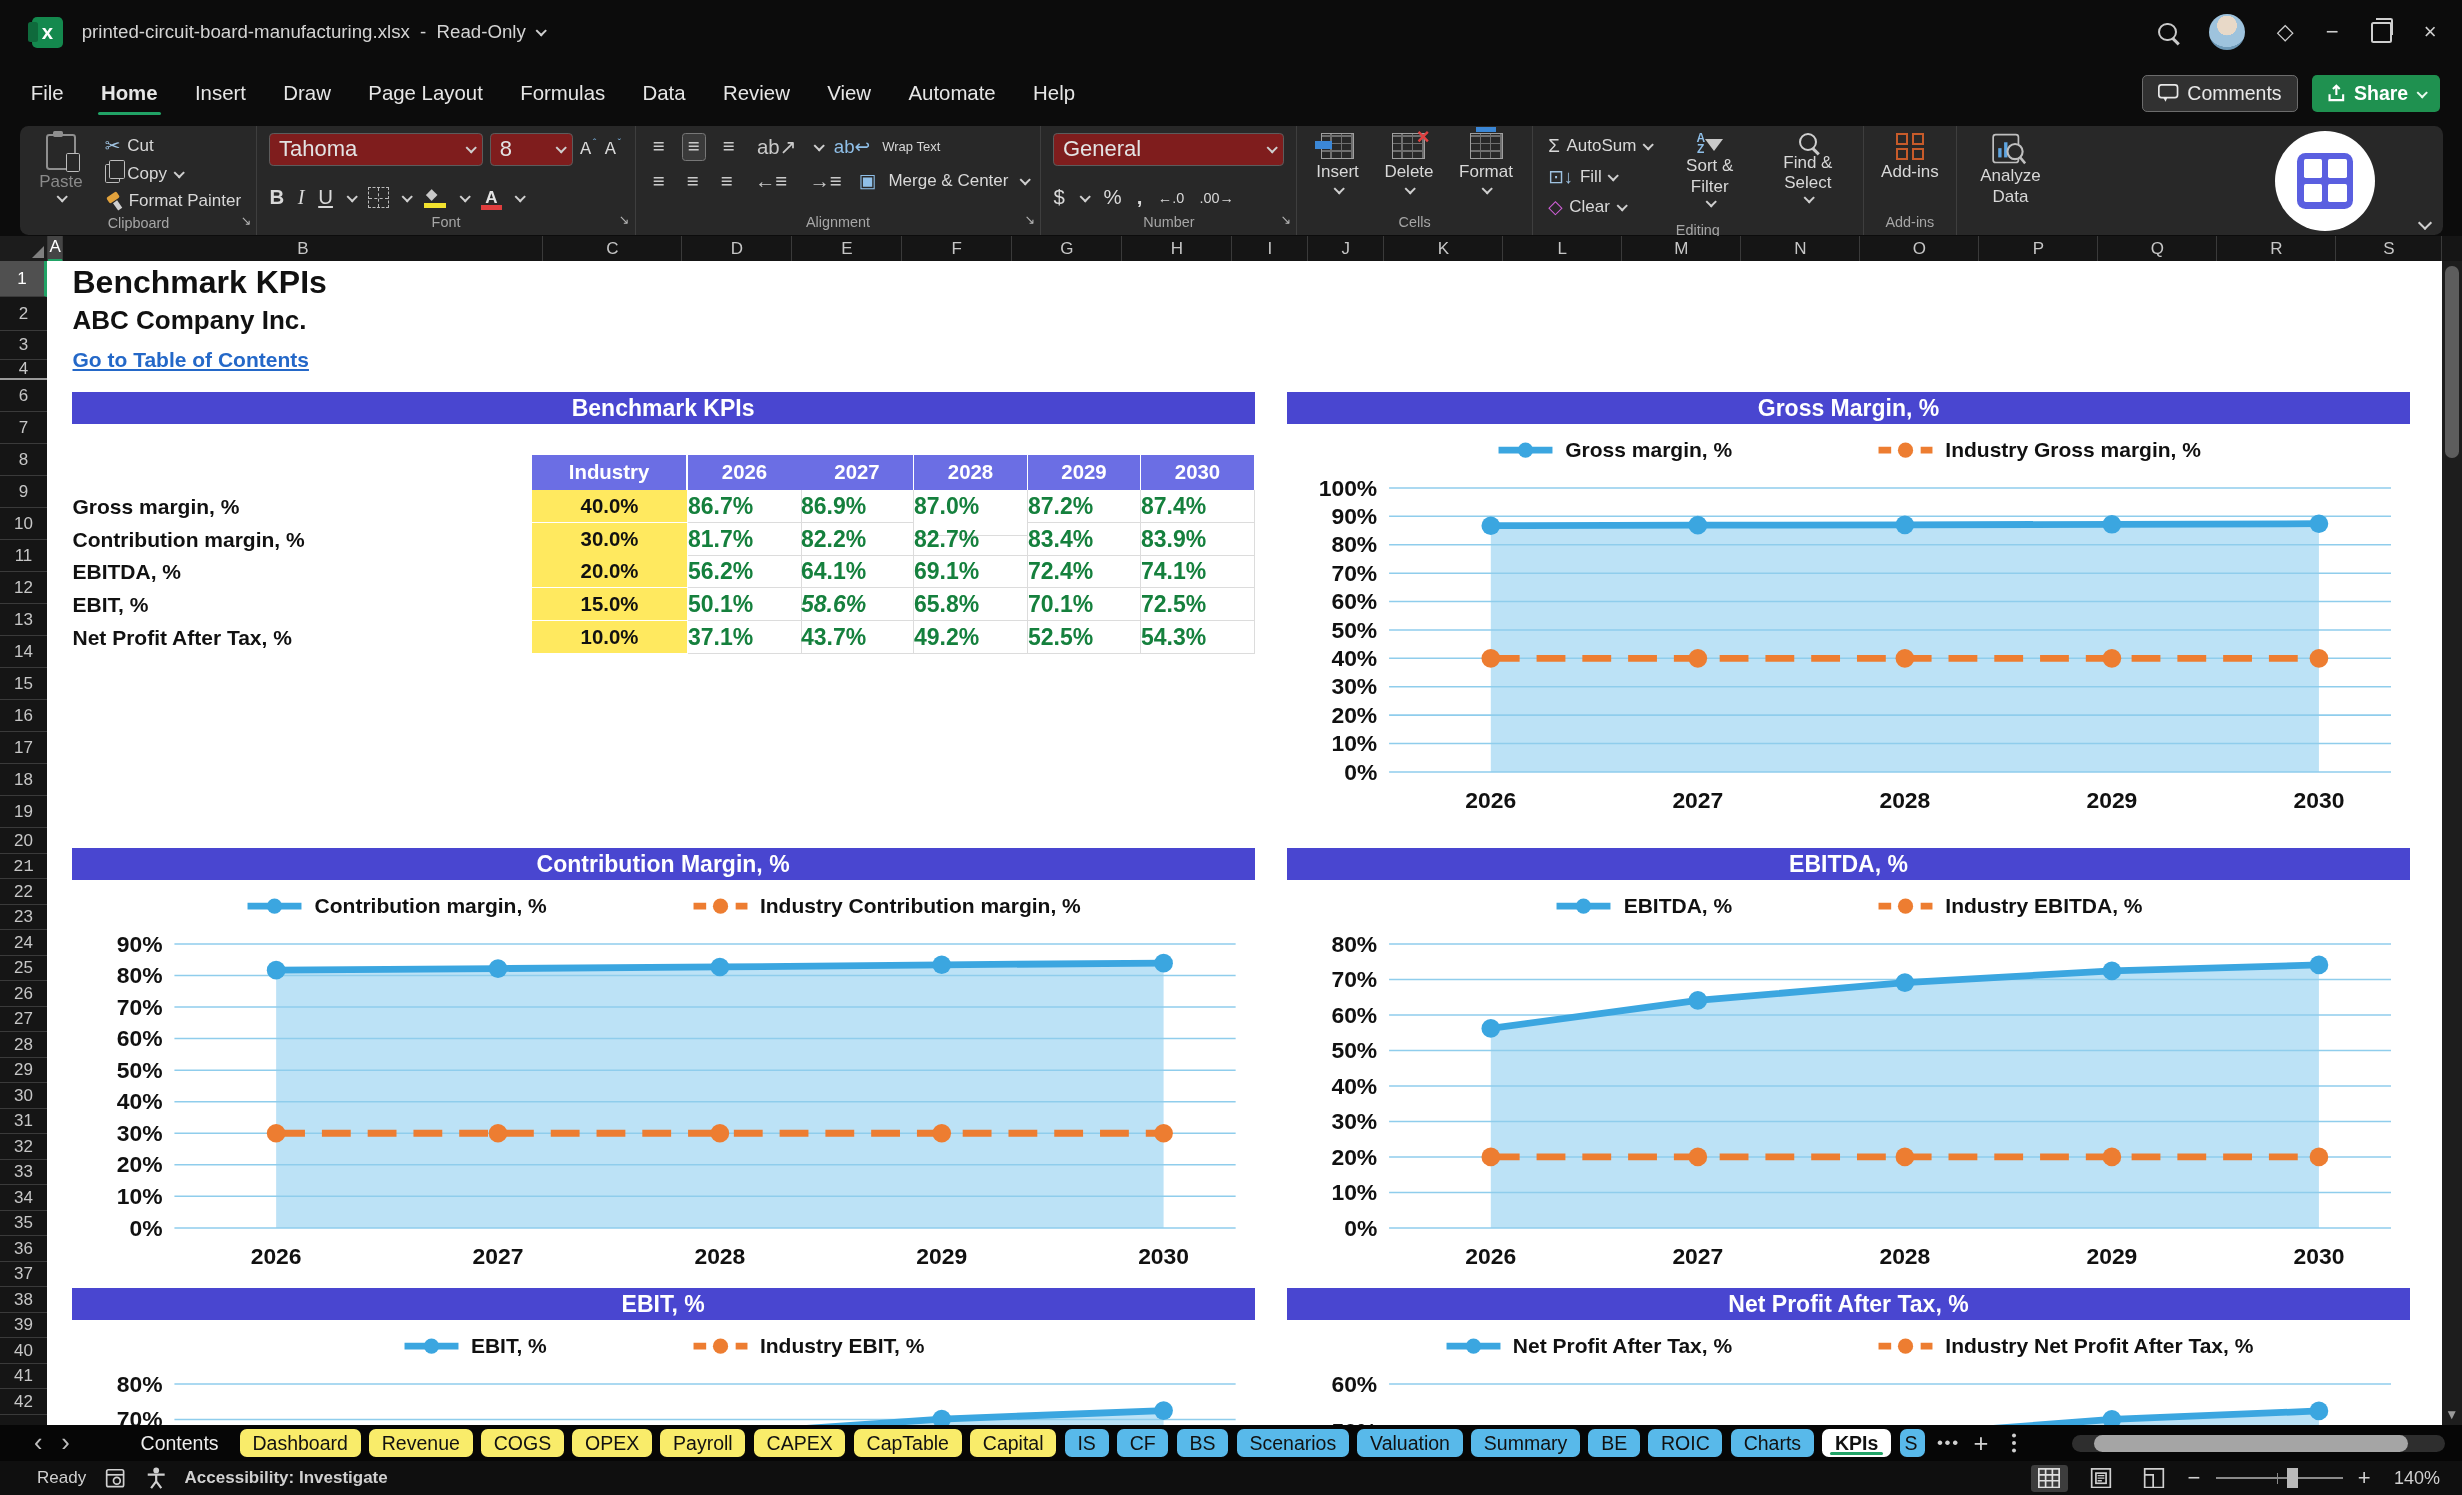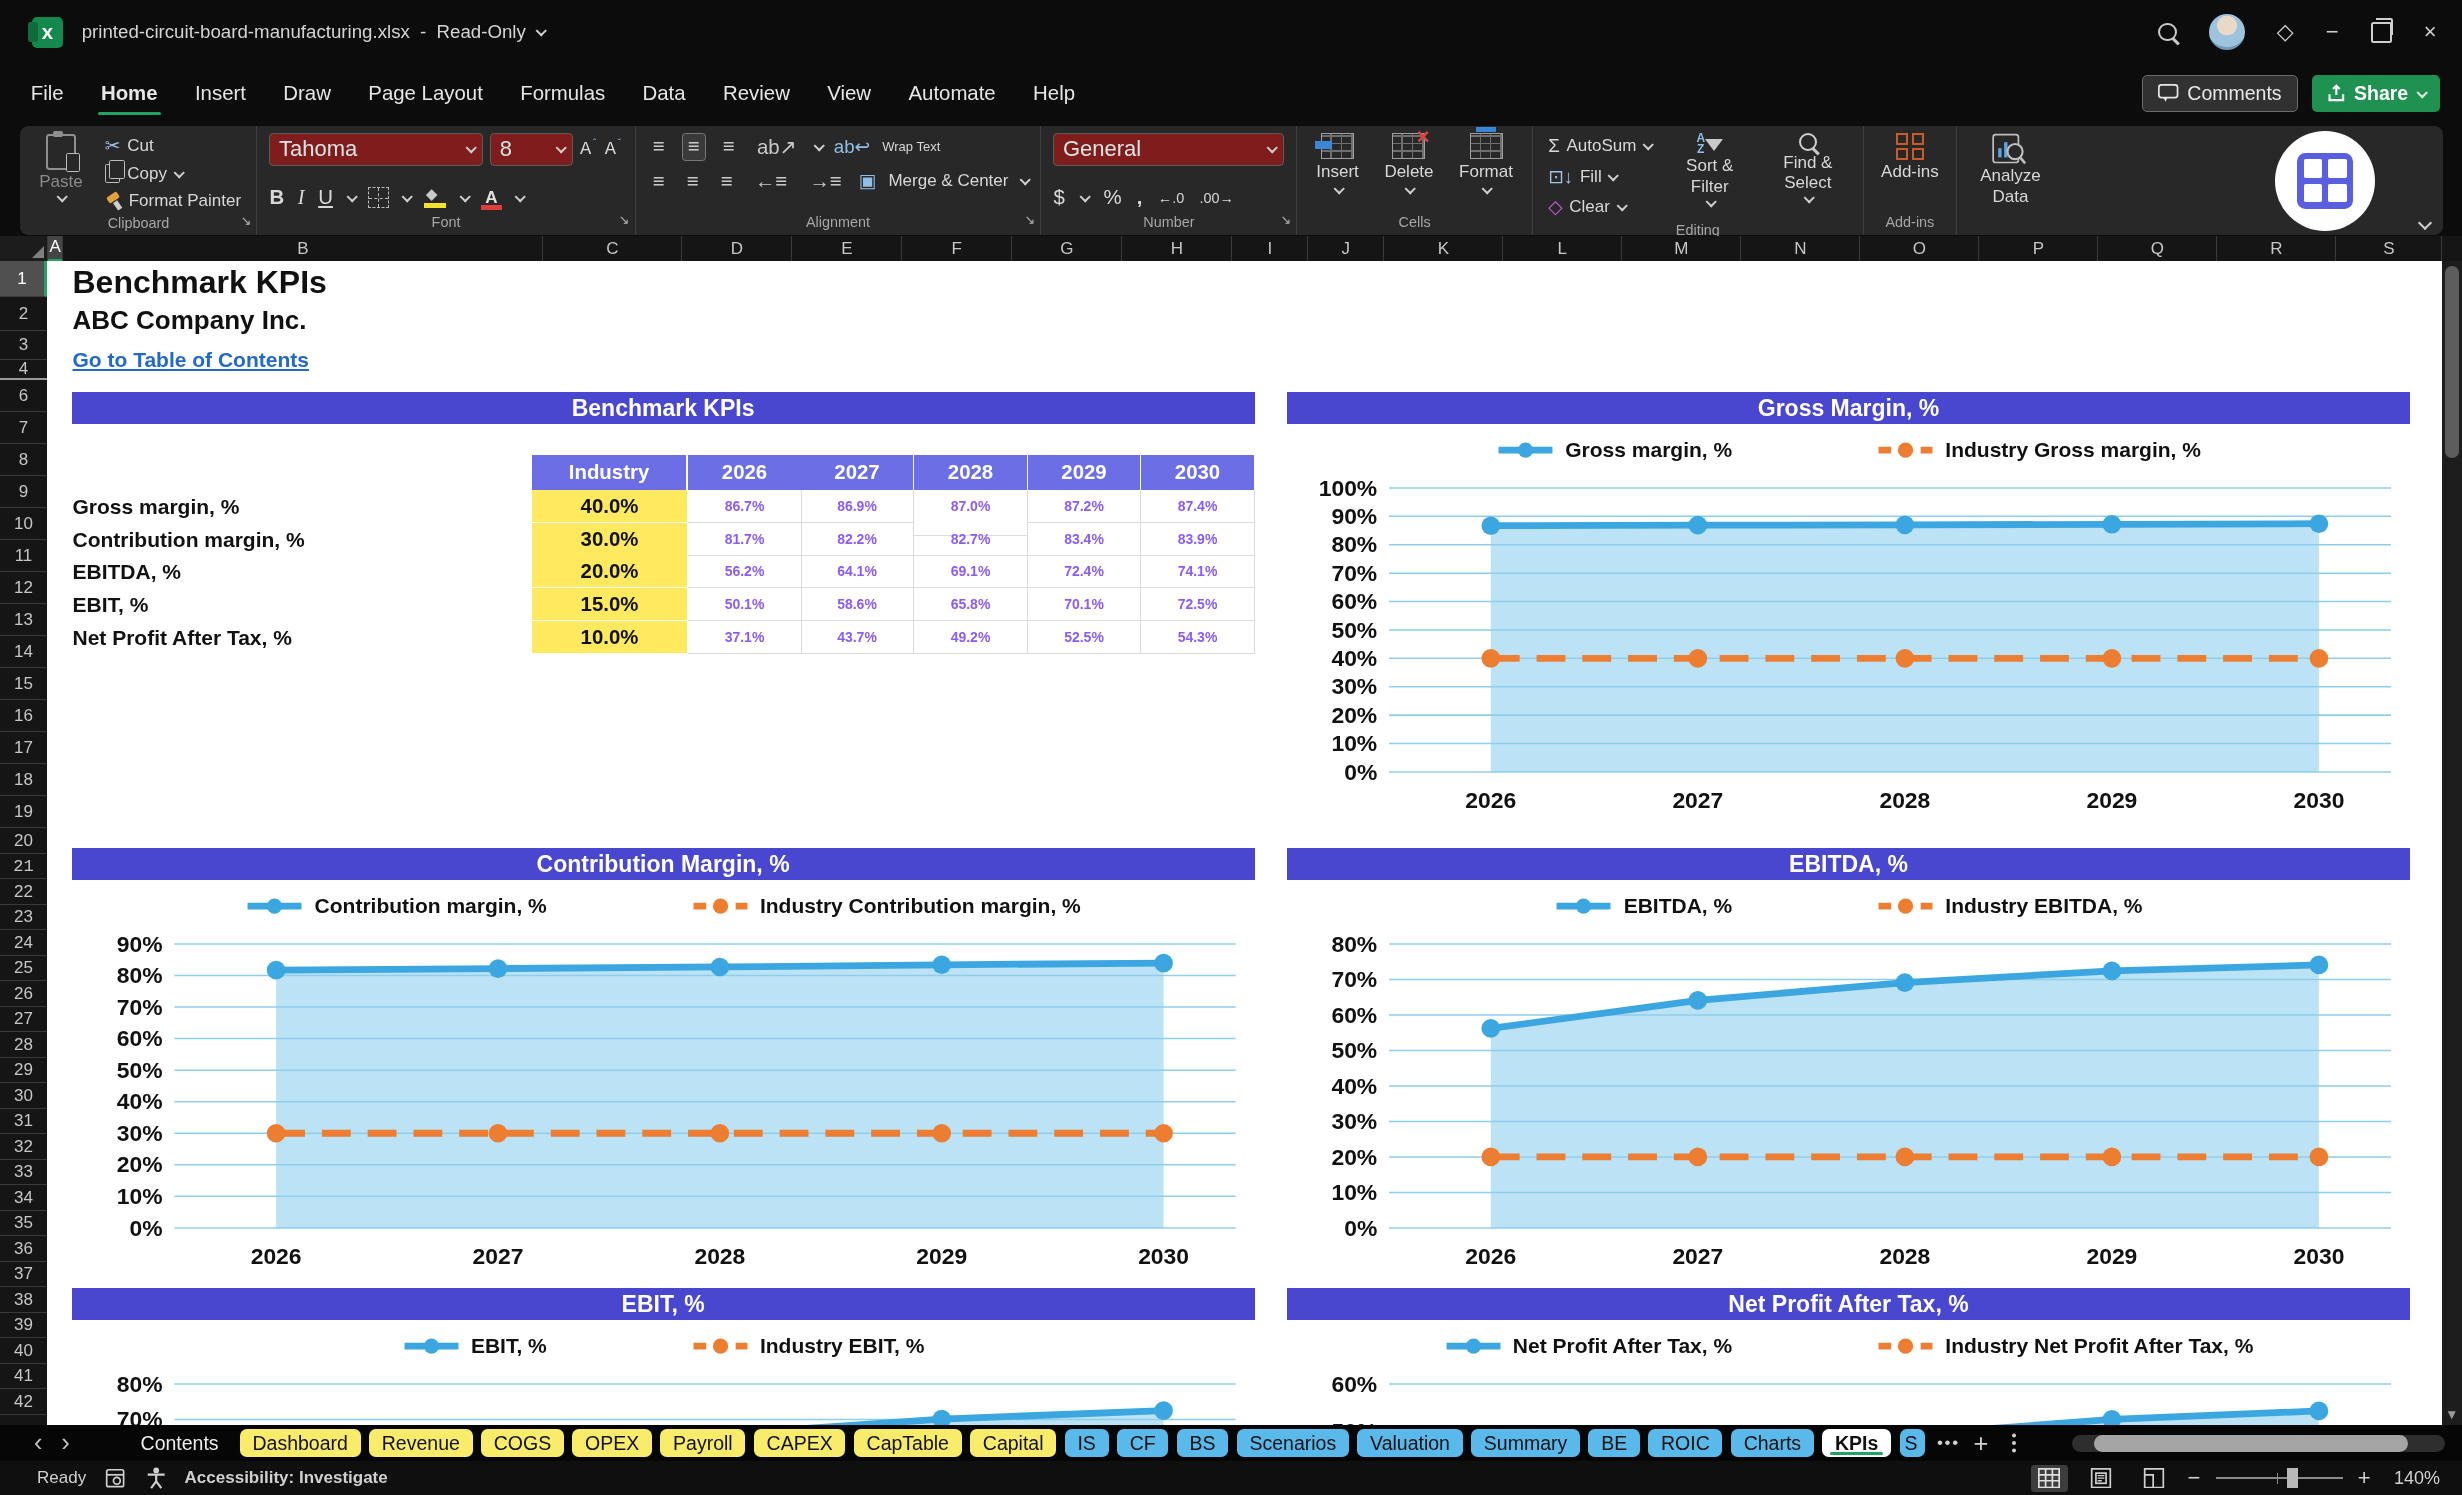--- a/index.html
+++ b/index.html
@@ -104,21 +104,21 @@
   .rowh.sel{background:#505050;color:#fff;border-right:3.4px solid var(--accent,#21a366);}
   .rowh.hiddenmark{border-bottom:2.5px double #9a9a9a;}
   .cells{position:absolute;left:47px;top:0;width:2395px;height:1164px;background:#fff;overflow:hidden;}
   .sh-title{position:absolute;left:25.5px;top:3.4px;font-size:32px;font-weight:800;color:#111;}
   .sh-company{position:absolute;left:25.5px;top:44px;font-size:26px;font-weight:800;color:#111;}
   .sh-link{position:absolute;left:25.5px;top:87px;font-size:21px;font-weight:700;color:var(--link,#2468c8);text-decoration:underline;}
   .c-banner{position:absolute;height:32px;line-height:32px;text-align:center;background:var(--banner,#4946d0);color:#fff;font-weight:700;font-size:23px;}
   .thead-cell{position:absolute;height:35px;line-height:35px;text-align:center;background:var(--thead,#6b6ee4);color:#fff;font-weight:700;font-size:20.4px;border-right:1.7px solid #fff;box-sizing:border-box;}
   .row-label{position:absolute;font-size:21px;font-weight:700;color:#111;}
   .ind-cell{position:absolute;background:var(--yellow,#ffe95f);text-align:center;font-size:20.4px;font-weight:600;color:#111;border-bottom:1.7px solid #fff;box-sizing:border-box;}
-  .val-cell{position:absolute;text-align:center;font-size:14px;font-weight:600;color:#8b5cf6;border-right:1.3px solid #dcdcdc;border-bottom:1.3px solid #dcdcdc;box-sizing:border-box;}
+  .val-cell{position:absolute;text-align:left;font-size:23px;font-weight:600;color:#15803d;border-right:1.3px solid #dcdcdc;border-bottom:1.3px solid #dcdcdc;box-sizing:border-box;}
   .chart{position:absolute;}
   .c-legend{height:42px;display:flex;justify-content:center;align-items:center;gap:144px;margin-top:5.1px;}
   .leg-item{display:flex;align-items:center;gap:10.2px;}
   .leg-item span{font-size:21px;font-weight:700;color:#111;}
   svg text.tick{font-size:27px;font-weight:700;fill:#111;font-family:"Liberation Sans",sans-serif;}
   svg text.xcat{font-size:27px;font-weight:700;fill:#111;font-family:"Liberation Sans",sans-serif;}
   .vscroll{position:absolute;right:0;top:0;width:20.4px;height:1164px;background:#1d1d1d;}
   .vthumb{position:absolute;left:3.4px;top:5.1px;width:13.6px;height:192px;border-radius:6.8px;background:#5d5d5d;}
   .varrow{position:absolute;left:3.4px;bottom:3.4px;color:#9a9a9a;font-size:13.6px;}
   
@@ -505,21 +505,21 @@
         <div class="row-label" style="left: 25.5px; top: 294px; line-height: 33px;">EBITDA, %</div>
         <div class="ind-cell" style="left: 485px; top: 294px; width: 155px; height: 33px; line-height: 33px;">20.0%</div>
         <div class="val-cell" style="left: 641px; top: 294px; width: 114px; height: 33px; line-height: 33px;">56.2%</div>
         <div class="val-cell" style="left: 754px; top: 294px; width: 113px; height: 33px; line-height: 33px;">64.1%</div>
         <div class="val-cell" style="left: 867px; top: 294px; width: 114px; height: 33px; line-height: 33px;">69.1%</div>
         <div class="val-cell" style="left: 981px; top: 294px; width: 113px; height: 33px; line-height: 33px;">72.4%</div>
         <div class="val-cell" style="left: 1094px; top: 294px; width: 114px; height: 33px; line-height: 33px;">74.1%</div>
         <div class="row-label" style="left: 25.5px; top: 327px; line-height: 33px;">EBIT, %</div>
         <div class="ind-cell" style="left: 485px; top: 327px; width: 155px; height: 33px; line-height: 33px;">15.0%</div>
         <div class="val-cell" style="left: 641px; top: 327px; width: 114px; height: 33px; line-height: 33px;">50.1%</div>
-        <div class="val-cell" style="left: 754px; top: 327px; width: 113px; height: 33px; line-height: 33px;">58.6%</div>
+        <div class="val-cell" style="left: 754px; top: 327px; width: 113px; height: 33px; line-height: 33px; font-style: italic;">58.6%</div>
         <div class="val-cell" style="left: 867px; top: 327px; width: 114px; height: 33px; line-height: 33px;">65.8%</div>
         <div class="val-cell" style="left: 981px; top: 327px; width: 113px; height: 33px; line-height: 33px;">70.1%</div>
         <div class="val-cell" style="left: 1094px; top: 327px; width: 114px; height: 33px; line-height: 33px;">72.5%</div>
         <div class="row-label" style="left: 25.5px; top: 360px; line-height: 33px;">Net Profit After Tax, %</div>
         <div class="ind-cell" style="left: 485px; top: 360px; width: 155px; height: 33px; line-height: 33px;">10.0%</div>
         <div class="val-cell" style="left: 641px; top: 360px; width: 114px; height: 33px; line-height: 33px;">37.1%</div>
         <div class="val-cell" style="left: 754px; top: 360px; width: 113px; height: 33px; line-height: 33px;">43.7%</div>
         <div class="val-cell" style="left: 867px; top: 360px; width: 114px; height: 33px; line-height: 33px;">49.2%</div>
         <div class="val-cell" style="left: 981px; top: 360px; width: 113px; height: 33px; line-height: 33px;">52.5%</div>
         <div class="val-cell" style="left: 1094px; top: 360px; width: 114px; height: 33px; line-height: 33px;">54.3%</div>

